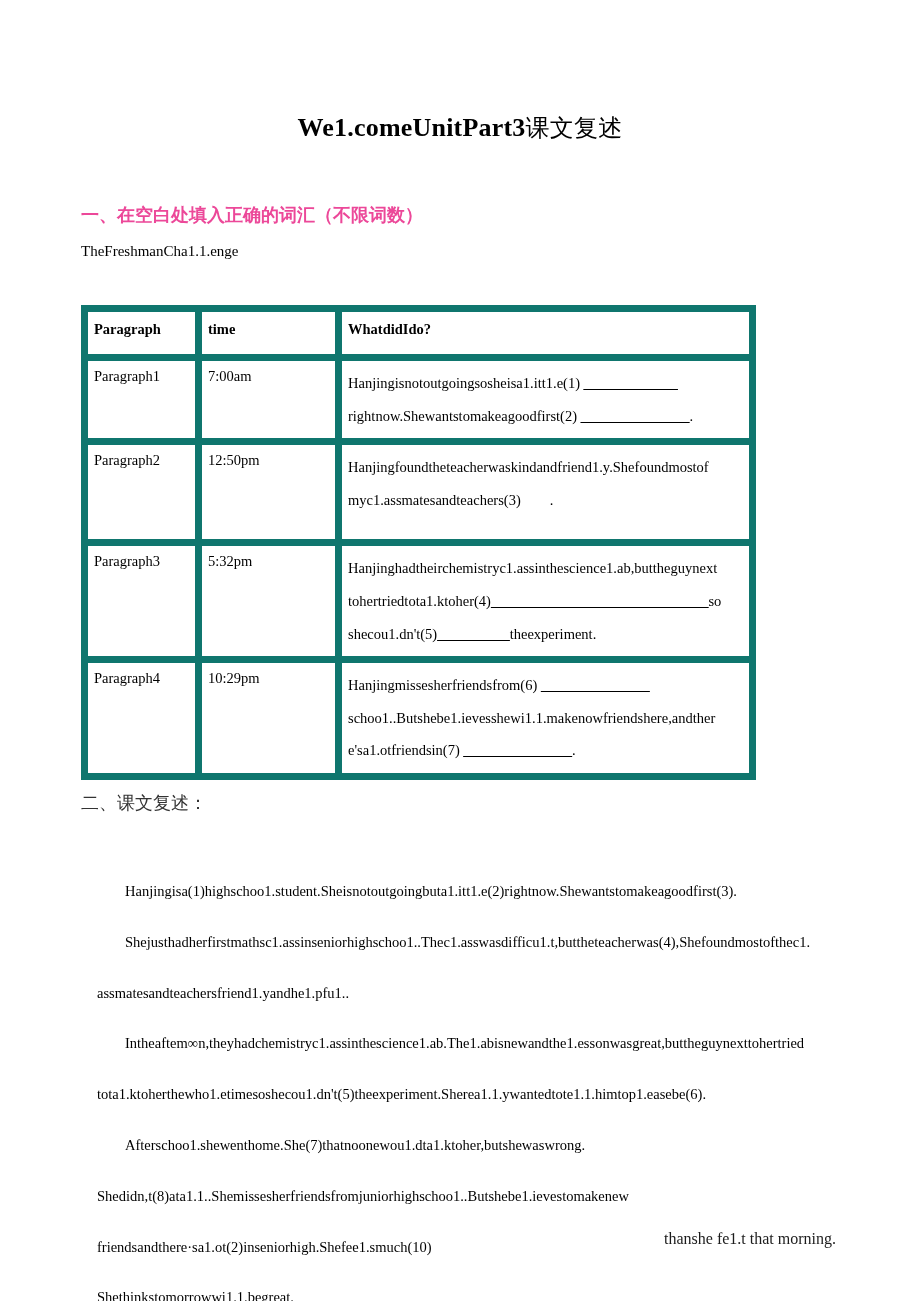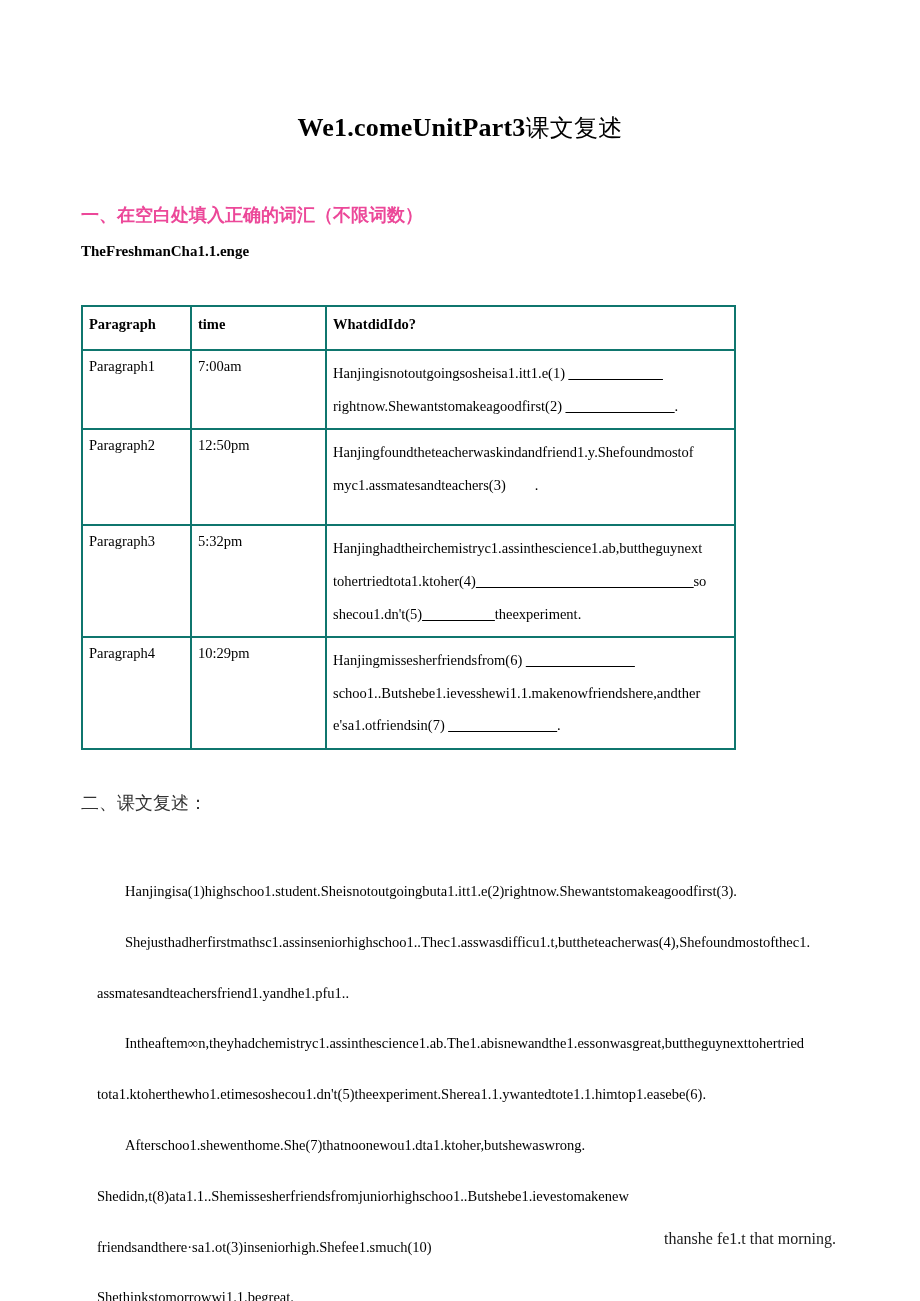--- a/index.html
+++ b/index.html
@@ -49,21 +49,21 @@
     font-size: 18px;
     font-weight: bold;
     color: #ec4899;
     white-space: nowrap;
   }
   .sub-heading {
     position: absolute;
     top: 243px;
     left: 81px;
     font-size: 15px;
-    font-weight: bold;
+    font-weight: normal;
     white-space: nowrap;
   }
   .sec-heading-2 {
     position: absolute;
     top: 791px;
     left: 81px;
     font-family: "DejaVu Sans", "Liberation Sans", sans-serif;
     font-size: 18px;
     color: #333333;
     white-space: nowrap;
@@ -75,21 +75,21 @@
     top: 305px;
     left: 81px;
     width: 616px;
   }
   table.retell {
     border-collapse: collapse;
     width: 616px;
     table-layout: fixed;
   }
   table.retell td {
-    border: 2px solid #0f766e;
+    border: 7px solid #0f766e;
     vertical-align: top;
     padding: 6px 5px 6px 6px;
     font-size: 14.5px;
     line-height: 1.35;
   }
   td.c-para { width: 96px; }
   td.c-time { width: 122px; }
   td.c-what { width: 396px; }
   tr.hdr td {
     font-weight: bold;
@@ -212,19 +212,19 @@
 
   <div class="retell-body">
     <p class="indent">Hanjingisa(1)highschoo1.student.Sheisnotoutgoingbuta1.itt1.e(2)rightnow.Shewantstomakeagoodfirst(3).</p>
     <p class="indent">Shejusthadherfirstmathsc1.assinseniorhighschoo1..Thec1.asswasdifficu1.t,buttheteacherwas(4),Shefoundmostofthec1.</p>
     <p>assmatesandteachersfriend1.yandhe1.pfu1..</p>
     <p class="indent">Intheaftem∞n,theyhadchemistryc1.assinthescience1.ab.The1.abisnewandthe1.essonwasgreat,buttheguynexttohertried</p>
     <p>tota1.ktoherthewho1.etimesoshecou1.dn't(5)theexperiment.Sherea1.1.ywantedtote1.1.himtop1.easebe(6).</p>
     <p class="indent">Afterschoo1.shewenthome.She(7)thatnoonewou1.dta1.ktoher,butshewaswrong.</p>
     <p>Shedidn,t(8)ata1.1..Shemissesherfriendsfromjuniorhighschoo1..Butshebe1.ievestomakenew</p>
     <div class="last-line-wrap">
-      <p>friendsandthere·sa1.ot(3)inseniorhigh.Shefee1.smuch(10)</p>
+      <p>friendsandthere·sa1.ot(2)inseniorhigh.Shefee1.smuch(10)</p>
       <span class="right-tail">thanshe fe1.t that morning.</span>
     </div>
     <p>Shethinkstomorrowwi1.1.begreat.</p>
   </div>
 
 </div>
 
 </body></html>

